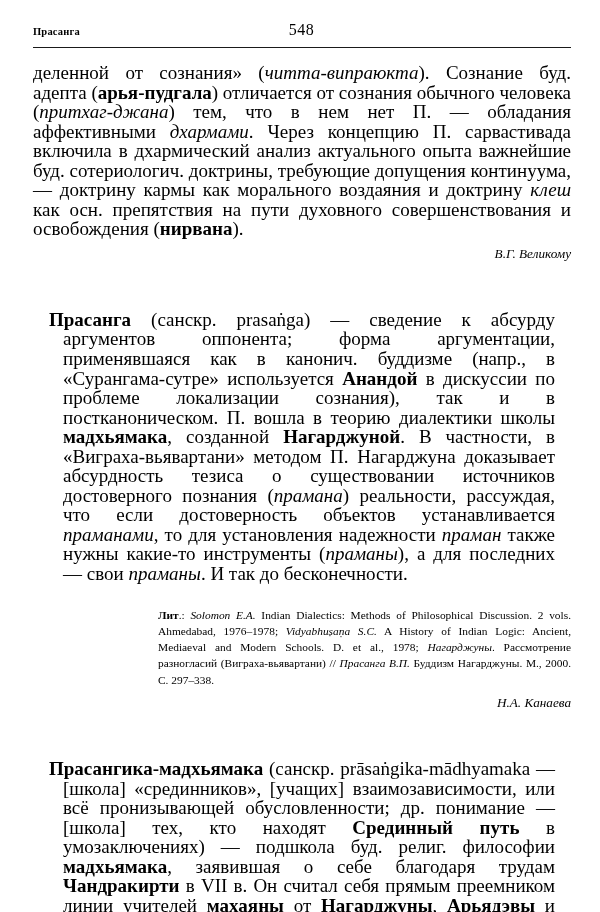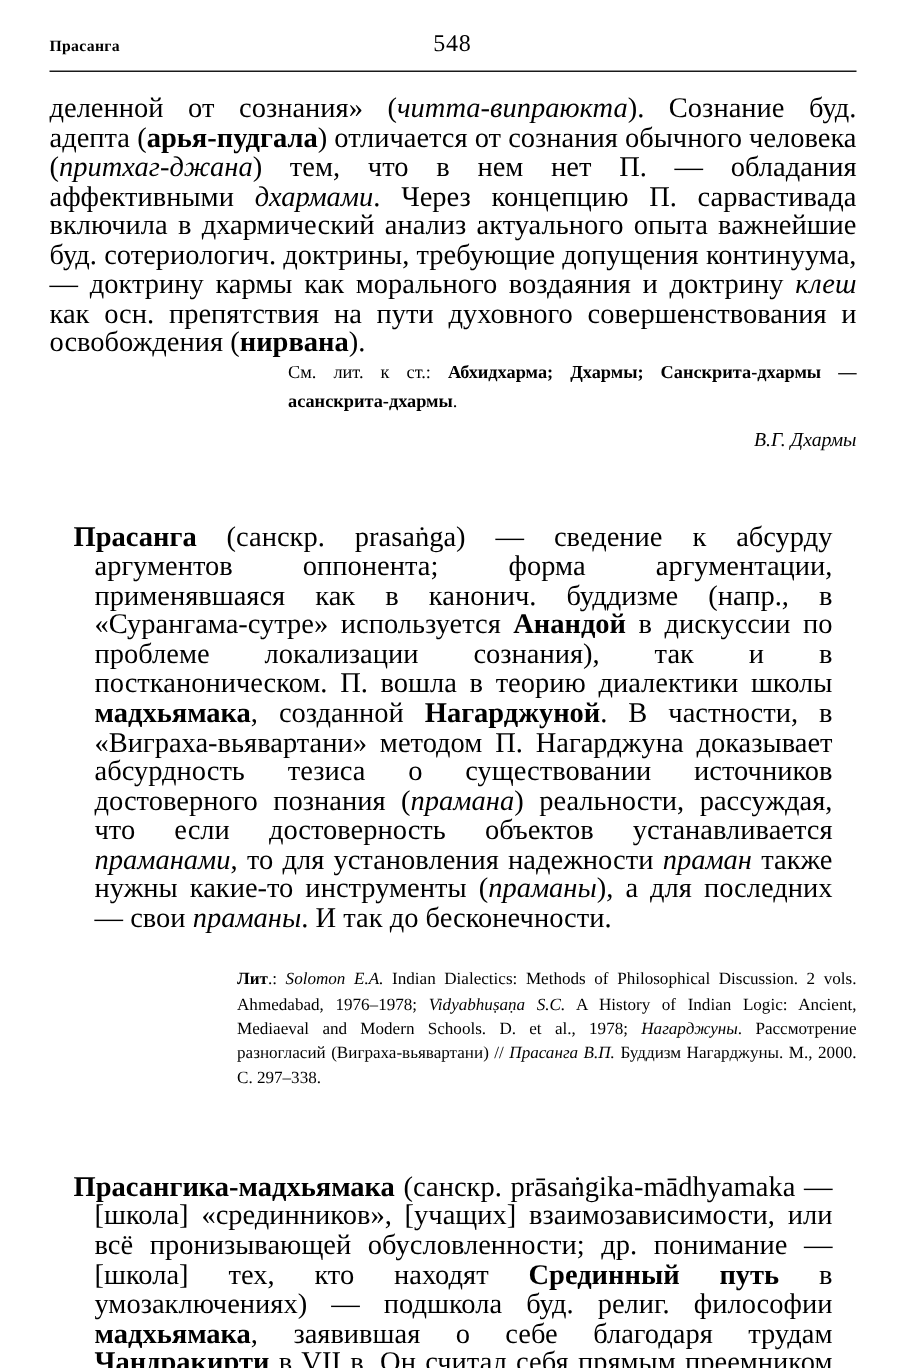--- a/index.html
+++ b/index.html
@@ -118,35 +118,35 @@
     <div class="rh-folio">548</div>
   </div>
   <hr class="rule">
 
   <div class="column">
 
     <div class="gap-md"></div>
 
     <p class="para continuation">деленной от сознания» (<i>читта-випраюкта</i>). Сознание буд. адепта (<b>арья-пудгала</b>) отличается от сознания обычного человека (<i>притхаг-джана</i>) тем, что в нем нет П.&nbsp;— обладания аффективными <i>дхармами</i>. Через концепцию П. сарвастивада включила в дхармический анализ актуального опыта важнейшие буд. сотериологич. доктрины, требующие допущения континуума, — доктрину кармы как морального воздаяния и доктрину <i>клеш</i> как осн. препятствия на пути духовного совершенствования и освобождения (<b>нирвана</b>).</p>
 
-    <p class="refline">См. лит. к ст.: <b>Абхидхарма; Дхармы; Санскрита-дхармы — асанскрита-дхармы</b>.</p>
 
     <div class="gap-sm"></div>
 
-    <p class="byline">В.Г. Дхармы</p>
+    <p class="byline">В.Г. Великому</p>
 
     <div class="gap-xl"></div>
 
     <p class="entry"><b>Прасанга</b> (санскр. prasaṅga) — сведение к абсурду аргументов оппонента; форма аргументации, применявшаяся как в канонич. буддизме (напр., в «Сурангама-сутре» используется <b>Анандой</b> в дискуссии по проблеме локализации сознания), так и в постканоническом. П. вошла в теорию диалектики школы <b>мадхьямака</b>, созданной <b>Нагарджуной</b>. В частности, в «Виграха-вьявартани» методом П. Нагарджуна доказывает абсурдность тезиса о существовании источников достоверного познания (<i>прамана</i>) реальности, рассуждая, что если достоверность объектов устанавливается <i>праманами</i>, то для установления надежности <i>праман</i> также нужны какие-то инструменты (<i>праманы</i>), а для последних — свои <i>праманы</i>. И так до бесконечности.</p>
 
     <div class="gap-sm"></div>
 
     <p class="biblio"><b>Лит</b>.: <i>Solomon E.A.</i> Indian Dialectics: Methods of Philosophical Discussion. 2 vols. Ahmedabad, 1976–1978; <i>Vidyabhuṣaṇa S.C.</i> A History of Indian Logic: Ancient, Mediaeval and Modern Schools. D. et al., 1978; <i>Нагарджуны</i>. Рассмотрение разногласий (Виграха-вьявартани) // <i>Прасанга В.П.</i> Буддизм Нагарджуны. М., 2000. С. 297–338.</p>
 
     <div class="gap-sm"></div>
 
+    <p class="byline">Н.А. Канаева</p>
 
     <div class="gap-xl"></div>
 
     <p class="entry"><b>Прасангика-мадхьямака</b> (санскр. prāsaṅgika-mādhyamaka — [школа] «срединников», [учащих] взаимозависимости, или всё пронизывающей обусловленности; др. понимание&nbsp;— [школа] тех, кто находят <b>Срединный путь</b> в умозаключениях) — подшкола буд. религ. философии <b>мадхьямака</b>, заявившая о себе благодаря трудам <b>Чандракирти</b> в VII в. Он считал себя прямым преемником линии учителей <b>махаяны</b> от <b>Нагарджуны</b>, <b>Арьядэвы</b> и Буддхапалиты, но фактически подшкола основана в противовес <b>сватантрика-мадхьямаке</b> и филос.-полемич. методам, предложенным <b>Бхававивекой</b>. Главные различия между двумя ветвями <i>мадхьямаки</i> заключались в трактовке позиции школы в филос. диспутах того времени, а также в отношении к логико-диалектич. мастерству и задачам эпистемологии. П. зачастую называют школой «сведения к логич. абсурду» (<b>прасанга</b>) доводов оппонентов. Собственно метод <i>прасанги</i> был впервые применен Нагарджуной в седьмой и последующих главах «Муламадхьямака-карики», где он применил его как способ сведения доводов оппонентов к regressus ad infinitum — к бесконечному движению назад, к регрессу в бесконечность как одному из логич. приемов опровержения, приводящих к нелепости, абсурду (reductio ad absurdum) любые теоретич. воззрения. Показать абсурдность рассудочных построений&nbsp;— значит направить ищущего к поиску абсолютной истины, к-рая существует вне языка и др. соотносительных знаковых систем, т.е. направить его по Пути духовного совершенствования, Великому пути (махаяне) учителей-прасангиков.</p>
 
   </div>
 </div>
 
 </body></html>

